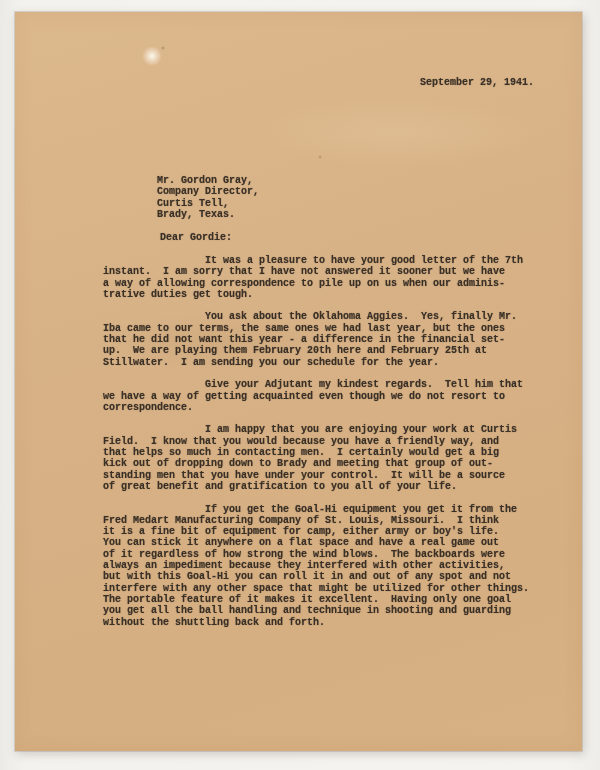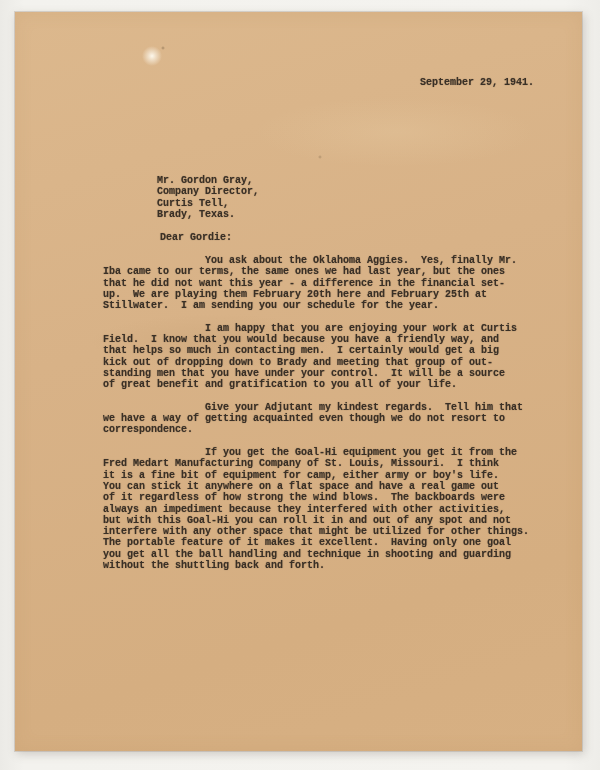--- a/index.html
+++ b/index.html
@@ -82,34 +82,38 @@
     <div class="address typewritten">
       <div>Mr. Gordon Gray,</div>
       <div>Company Director,</div>
       <div>Curtis Tell,</div>
       <div>Brady, Texas.</div>
     </div>
 
     <div class="salutation typewritten">Dear Gordie:</div>
 
     <div class="body typewritten" id="letter-body">
+        <div class="para">                 It was a pleasure to have your good letter of the 7th
+instant.  I am sorry that I have not answered it sooner but we have
+a way of allowing correspondence to pile up on us when our adminis-
+trative duties get tough.</div>
         <div class="para">                 You ask about the Oklahoma Aggies.  Yes, finally Mr.
 Iba came to our terms, the same ones we had last year, but the ones
 that he did not want this year - a difference in the financial set-
 up.  We are playing them February 20th here and February 25th at
 Stillwater.  I am sending you our schedule for the year.</div>
+        <div class="para">                 Give your Adjutant my kindest regards.  Tell him that
+we have a way of getting acquainted even though we do not resort to
+correspondence.</div>
         <div class="para">                 I am happy that you are enjoying your work at Curtis
 Field.  I know that you would because you have a friendly way, and
 that helps so much in contacting men.  I certainly would get a big
 kick out of dropping down to Brady and meeting that group of out-
 standing men that you have under your control.  It will be a source
 of great benefit and gratification to you all of your life.</div>
-        <div class="para">                 Give your Adjutant my kindest regards.  Tell him that
-we have a way of getting acquainted even though we do not resort to
-correspondence.</div>
         <div class="para">                 If you get the Goal-Hi equipment you get it from the
 Fred Medart Manufacturing Company of St. Louis, Missouri.  I think
 it is a fine bit of equipment for camp, either army or boy's life.
 You can stick it anywhere on a flat space and have a real game out
 of it regardless of how strong the wind blows.  The backboards were
 always an impediment because they interfered with other activities,
 but with this Goal-Hi you can roll it in and out of any spot and not
 interfere with any other space that might be utilized for other things.
 The portable feature of it makes it excellent.  Having only one goal
 you get all the ball handling and technique in shooting and guarding

